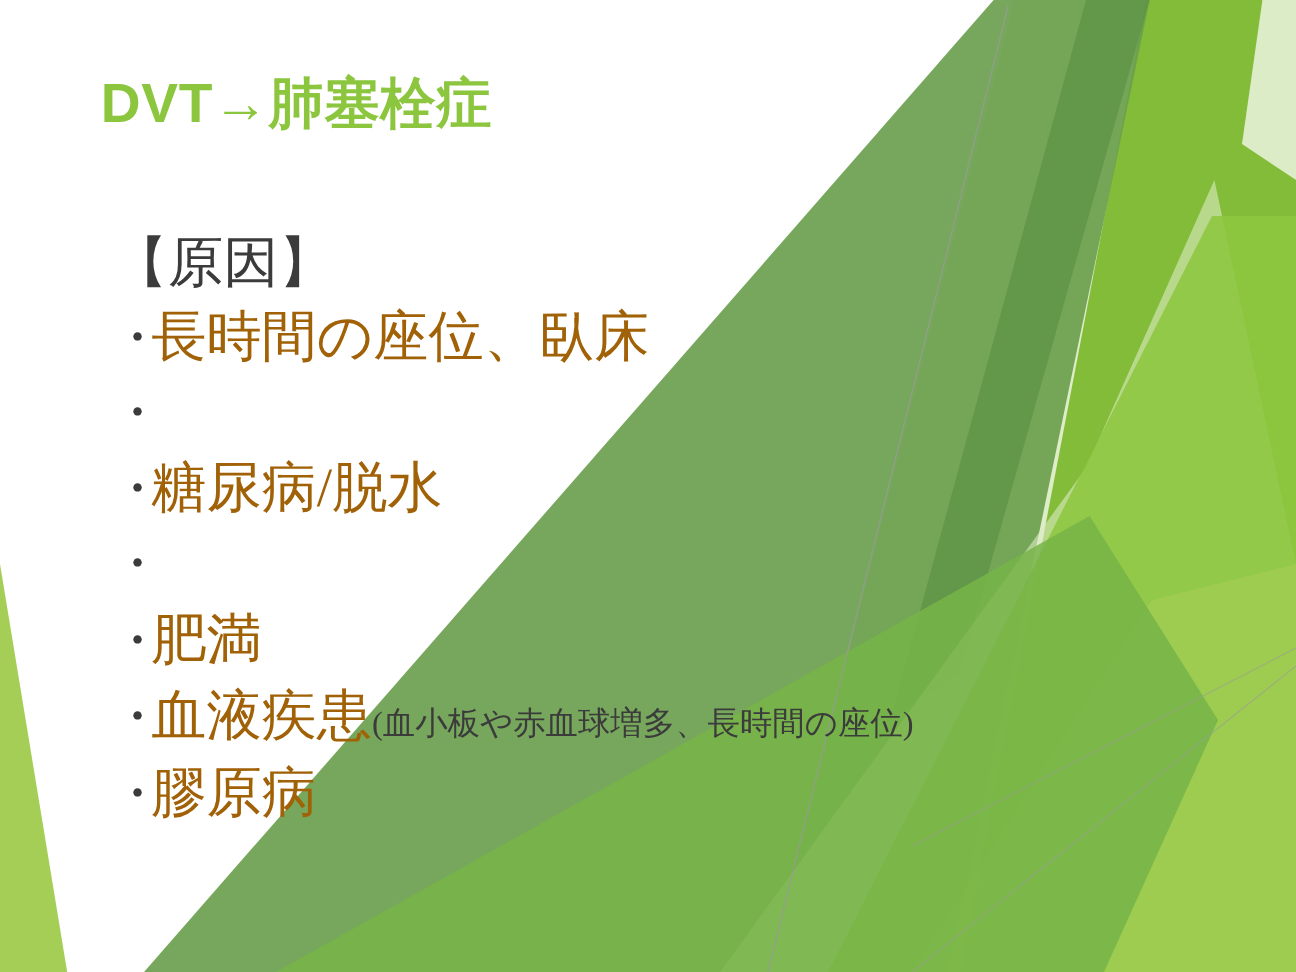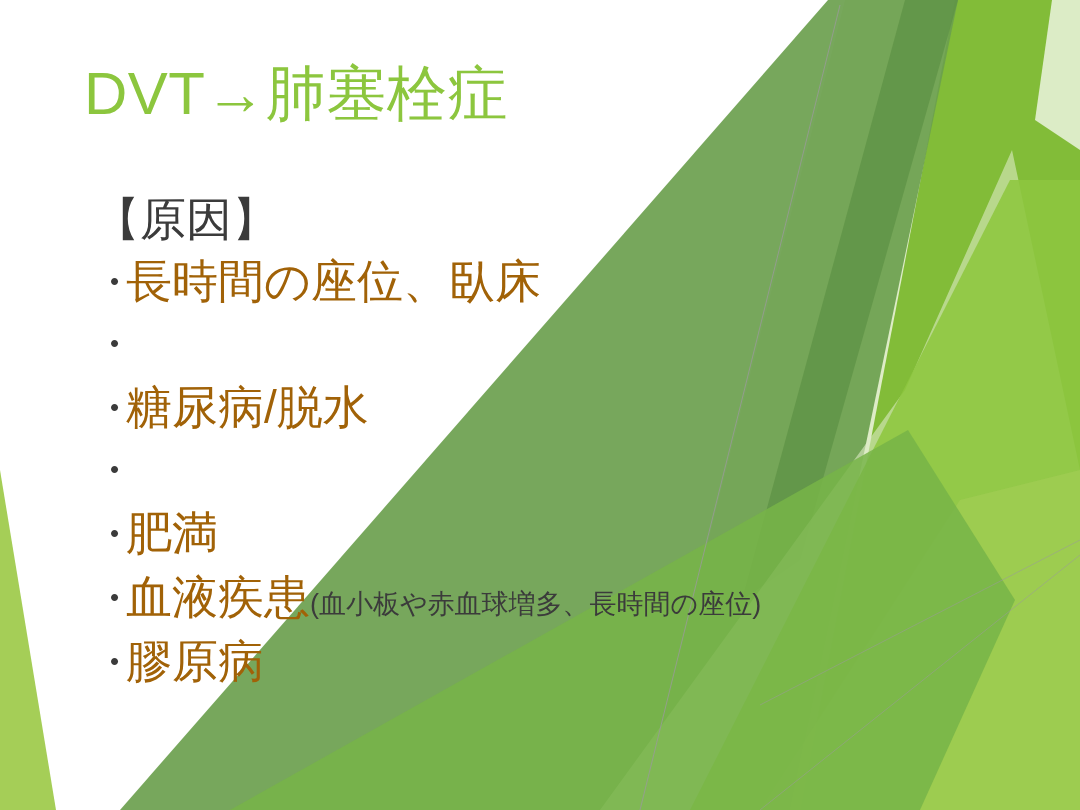--- a/index.html
+++ b/index.html
@@ -27,32 +27,33 @@
   }
   #content {
     position: absolute;
     inset: 0;
     z-index: 2;
   }
   .slide-title {
     position: absolute;
     left: 84px;
     top: 62px;
-    font-size: 60px;
+    font-size: 46px;
     line-height: 1.05;
     letter-spacing: 0.5px;
     color: #8CC63E;
-    font-weight: 400;
+    font-weight: 700;
     white-space: nowrap;
   }
   .body-block {
     position: absolute;
     left: 92px;
     top: 196px;
     width: 780px;
+    font-family: Liberation Serif, serif;
   }
   .heading-line {
     font-size: 46px;
     line-height: 1.0;
     color: #3B3B3B;
     margin: 0 0 16px 0;
     white-space: nowrap;
     padding-left: 2px;
   }
   .bullet-line {

